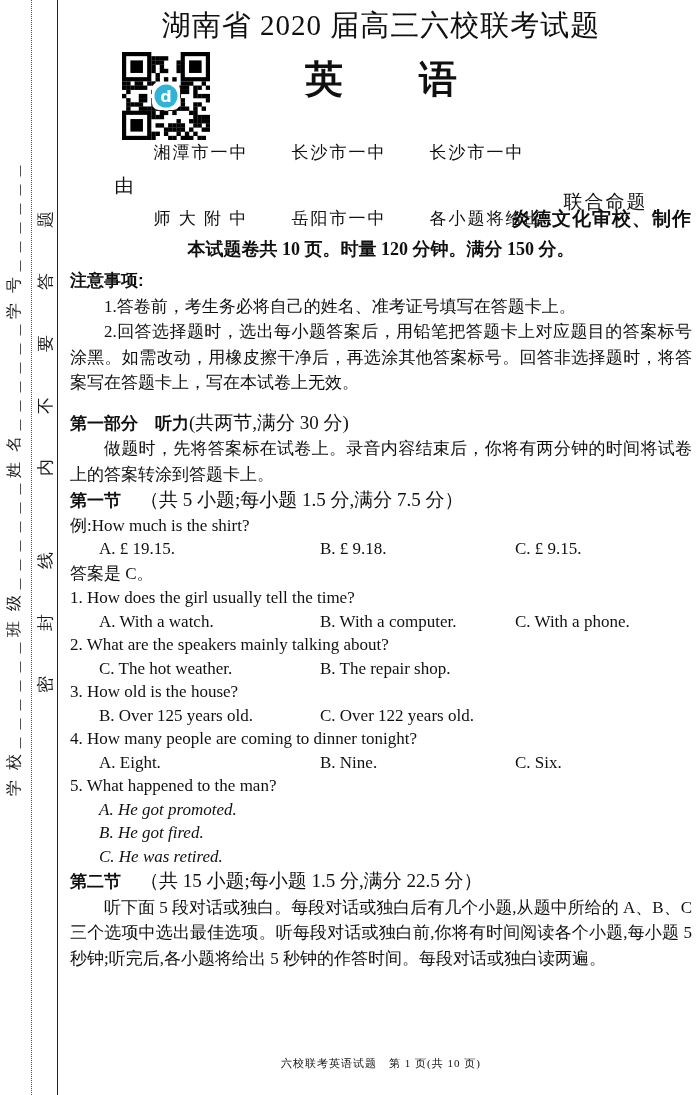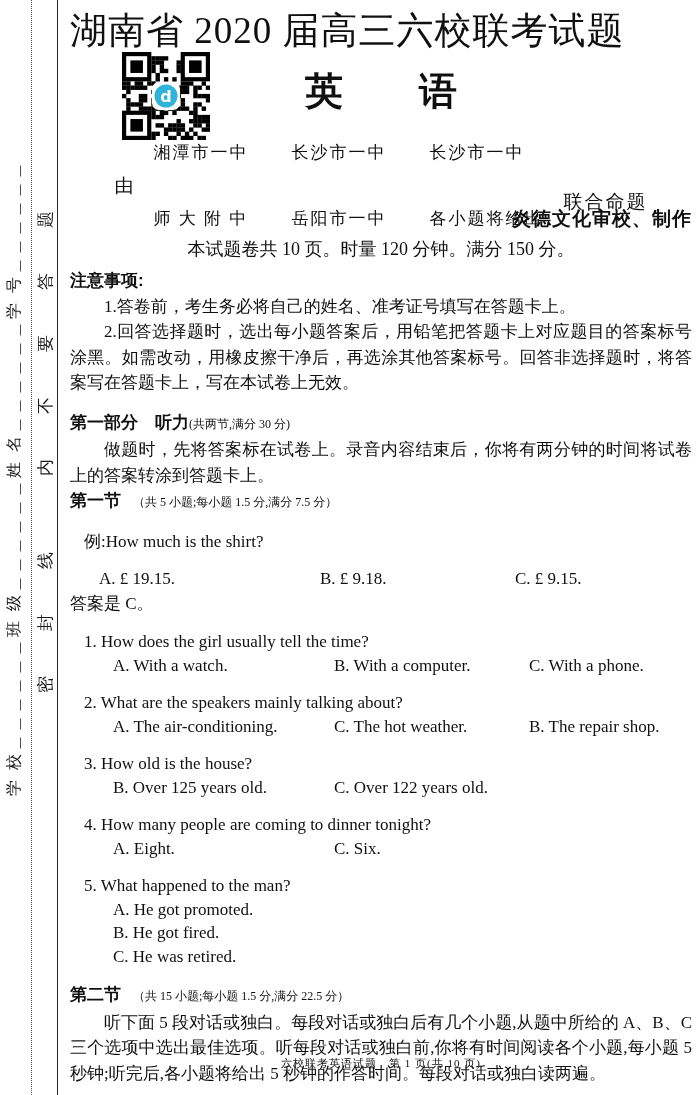--- a/index.html
+++ b/index.html
@@ -10,45 +10,45 @@
   .vline.dotted{left:31px;border-left:1.5px dotted #555;}
   .vline.solid{left:57px;border-left:1.5px solid #222;}
   
   .seal-fields{position:absolute;left:-354px;top:466px;width:740px;height:24px;
         transform:rotate(-90deg);transform-origin:center center;
         font-size:16px;letter-spacing:3px;white-space:nowrap;text-align:center;color:#1a1a1a;}
   .seal-text{position:absolute;left:-154px;top:481px;width:400px;height:24px;
         transform:rotate(-90deg);transform-origin:center center;
         font-size:17px;letter-spacing:14px;white-space:nowrap;text-align:center;color:#1a1a1a;}
   
-  .title{position:absolute;left:70px;top:6px;width:622px;
-        font-size:37px;letter-spacing:1px;font-weight:400;}
+  .title{position:absolute;left:70px;top:6px;width:622px;text-align:center;
+        font-size:29px;letter-spacing:1px;font-weight:400;}
   .qr{position:absolute;left:122px;top:52px;width:88px;height:88px;}
-  .subject{position:absolute;left:70px;top:66px;width:622px;text-align:center;
+  .subject{position:absolute;left:70px;top:54px;width:622px;text-align:center;
         font-weight:bold;font-size:38px;font-family:"Liberation Sans","DejaVu Sans",sans-serif;}
   .subject .s1{margin-right:76px;}
   .byline{position:absolute;left:70px;top:141px;width:622px;display:flex;
         justify-content:center;align-items:center;gap:20px;}
   .by{font-size:19px;}
   .schools{display:grid;grid-template-columns:repeat(3,auto);column-gap:26px;row-gap:7px;
         font-size:17px;letter-spacing:2px;white-space:nowrap;gap:43px;}
   .joint{font-size:19px;letter-spacing:2px;margin-top:32px;}
   .producer{position:absolute;left:70px;top:206px;width:622px;text-align:right;
         font-size:19px;font-weight:bold;font-family:"Liberation Sans","DejaVu Sans",sans-serif;letter-spacing:1px;}
-  .meta{position:absolute;left:70px;top:237px;width:622px;text-align:center;font-size:18px;}
+  .meta{position:absolute;left:70px;top:237px;width:622px;text-align:center;font-size:18px;font-weight:bold;}
   
   .content{position:absolute;left:70px;top:268px;width:622px;font-size:17px;text-align:justify;}
   .cn{line-height:25.5px;margin:0;}
-  .en{line-height:23.5px;margin:14px;}
+  .en{line-height:23.5px;margin:0;}
   .ind{text-indent:2em;}
   .hei{font-family:"Liberation Sans","DejaVu Sans",sans-serif;font-weight:bold;}
-  .kai{font-size:12px;}
+  .kai{font-size:19px;}
   .gap{height:14px;}
   .opts{display:grid;grid-template-columns:221px 195px 1fr;padding-left:29px;line-height:23.5px;}
-  .opt-line{padding-left:29px;line-height:23.5px;}
+  .opt-line{padding-left:29px;line-height:23.5px;font-style:italic;}
   .footer{position:absolute;left:70px;top:1056px;width:622px;text-align:center;
         font-size:11px;letter-spacing:1px;}
 </style>
 </head>
 <body>
 
 <div class="page">
 
   <div class="vline dotted"></div>
   <div class="vline solid"></div>
@@ -250,38 +250,38 @@
       <div class="opts">
         <span>A. With a watch.</span>
         <span>B. With a computer.</span>
         <span>C. With a phone.</span>
       </div>
     </div>
 
     <div class="en">
       <div>2. What are the speakers mainly talking about?</div>
       <div class="opts">
-        <span>A. The air-conditioning.</span>
         <span>C. The hot weather.</span>
         <span>B. The repair shop.</span>
       </div>
     </div>
 
     <div class="en">
       <div>3. How old is the house?</div>
       <div class="opts">
         <span>B. Over 125 years old.</span>
         <span>C. Over 122 years old.</span>
       </div>
     </div>
 
     <div class="en">
       <div>4. How many people are coming to dinner tonight?</div>
       <div class="opts">
         <span>A. Eight.</span>
+        <span>B. Nine.</span>
         <span>C. Six.</span>
       </div>
     </div>
 
     <div class="en">
       <div>5. What happened to the man?</div>
       <div class="opt-line">A. He got promoted.</div>
       <div class="opt-line">B. He got fired.</div>
       <div class="opt-line">C. He was retired.</div>
     </div>

